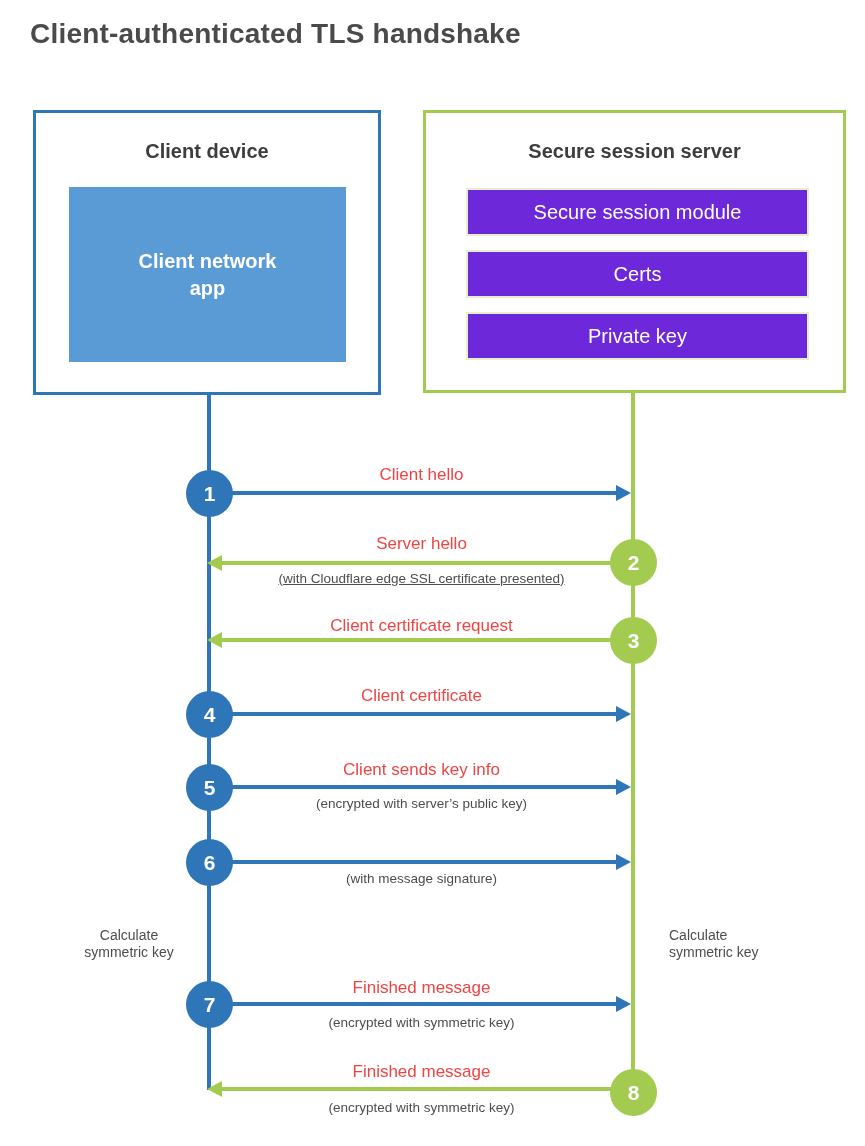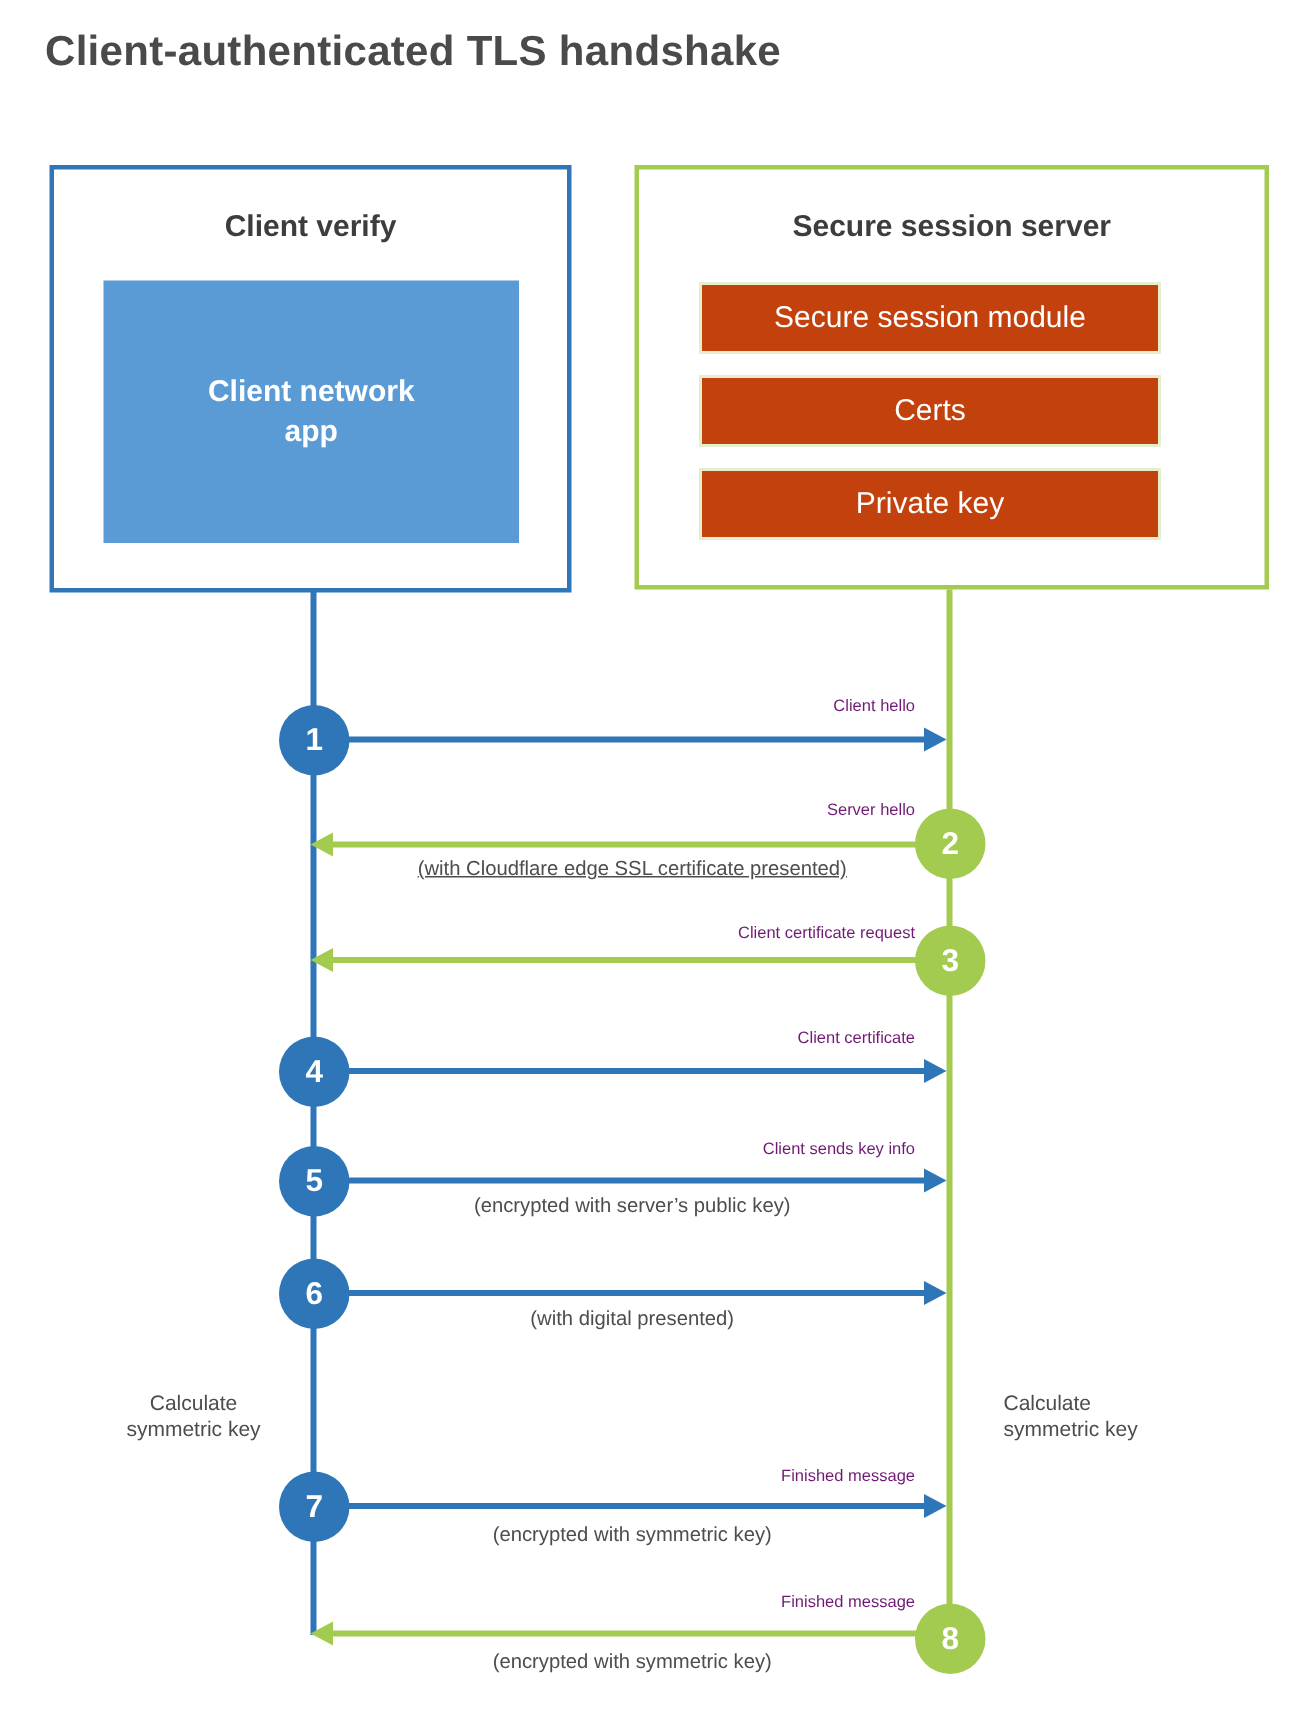--- a/index.html
+++ b/index.html
@@ -47,22 +47,22 @@
     display: inline-block;
     width: 170px;
     color: #ffffff;
     font-size: 20px;
     text-align: center;
     line-height: 1.35;
   }
   .module-bar {
     position: absolute;
     left: 466px;
-    width: 308px; height: 48px;
-    background: #c2410c;
+    width: 343px; height: 48px;
+    background: #6d28d9;
     border: 2px solid #e5efcd;
     display: flex; align-items: center; justify-content: center;
     color: #ffffff;
     font-size: 20px;
   }
   
   .vline { position: absolute; width: 4px; z-index: 1; }
   .vline.blue  { background: #2e76b7; }
   .vline.green { background: #a2cb50; }
   
@@ -84,23 +84,23 @@
     font-size: 21px;
     font-weight: bold;
     z-index: 3;
   }
   .circle.blue  { background: #2e76b7; }
   .circle.green { background: #a2cb50; }
   
   .msg-label {
     position: absolute;
     left: 233px; width: 377px;
-    text-align: right;
-    font-size: 11px;
-    color: #701a75;
+    text-align: center;
+    font-size: 17px;
+    color: #ef4444;
     z-index: 2;
   }
   .msg-sub {
     position: absolute;
     left: 233px; width: 377px;
     text-align: center;
     font-size: 13.5px;
     color: #4d4d4d;
     z-index: 2;
   }
@@ -114,21 +114,21 @@
   }
 </style>
 </head>
 <body>
 
 <div class="stage">
 
   <div class="title">Client-authenticated TLS handshake</div>
 
   <div class="actor-box blue" style="left:33px; top:110px; width:348px; height:285px;">
-    <div class="actor-title">Client verify</div>
+    <div class="actor-title">Client device</div>
   </div>
   <div class="app-box">
     <span>Client network app</span>
   </div>
 
   <div class="actor-box green" style="left:423px; top:110px; width:423px; height:283px;">
     <div class="actor-title">Secure session server</div>
   </div>
   <div class="module-bar" style="top:188px;">
     <span>Secure session module</span>
@@ -165,21 +165,21 @@
   <div class="circle blue" style="left:186px; top:691px;">4</div>
 
   <div class="msg-label" style="top:760px;">Client sends key info</div>
   <div class="hline blue" style="left:230px; top:785px; width:387px;"></div>
   <div class="ahead right blue" style="left:616px; top:779px;"></div>
   <div class="msg-sub" style="top:796px;">(encrypted with server’s public key)</div>
   <div class="circle blue" style="left:186px; top:764px;">5</div>
 
   <div class="hline blue" style="left:230px; top:860px; width:387px;"></div>
   <div class="ahead right blue" style="left:616px; top:854px;"></div>
-  <div class="msg-sub" style="top:871px;">(with digital presented)</div>
+  <div class="msg-sub" style="top:871px;">(with message signature)</div>
   <div class="circle blue" style="left:186px; top:839px;">6</div>
 
   <div class="note" style="left:68px; top:927px; width:122px; text-align:center;">Calculate
 symmetric key</div>
   <div class="note" style="left:669px; top:927px; width:122px; text-align:left;">Calculate
 symmetric key</div>
 
   <div class="msg-label" style="top:978px;">Finished message</div>
   <div class="hline blue" style="left:230px; top:1002px; width:387px;"></div>
   <div class="ahead right blue" style="left:616px; top:996px;"></div>

